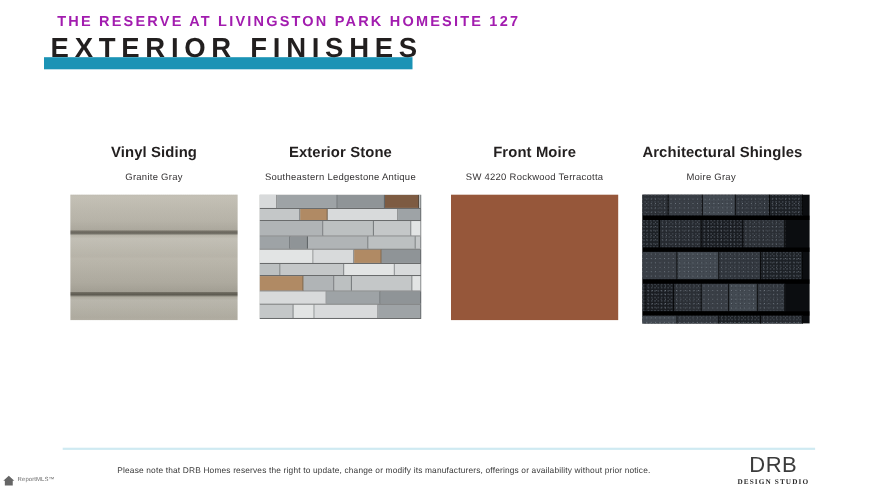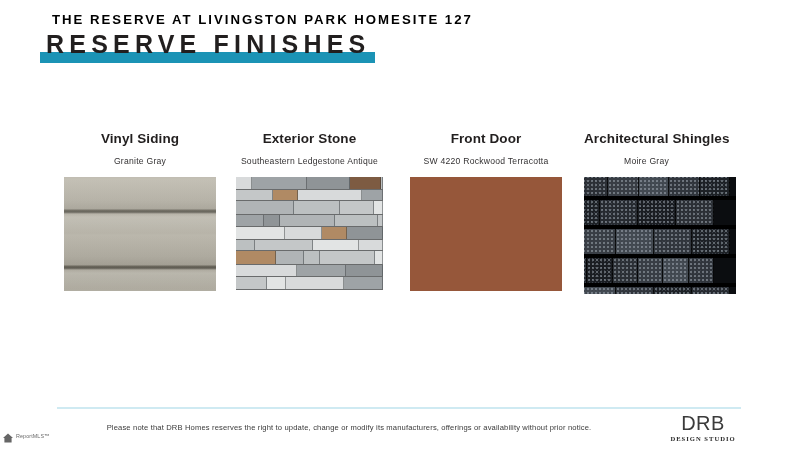--- a/index.html
+++ b/index.html
@@ -31,21 +31,21 @@
     width: 800px;
     height: 90px;
   }
   .kicker {
     position: absolute;
     left: 52px;
     top: 12px;
     font-size: 13.2px;
     letter-spacing: 2.0px;
     font-weight: 600;
-    color: #000000;
+    color: #a21caf;
     white-space: nowrap;
   }
   .title-wrap {
     position: absolute;
     left: 40px;
     top: 30px;
     width: 420px;
     height: 36px;
   }
   .title-bar {
@@ -281,21 +281,21 @@
 </style>
 </head>
 <body>
 
 <div class="slide">
 
   <div class="header">
     <div class="kicker">THE RESERVE AT LIVINGSTON PARK HOMESITE 127</div>
     <div class="title-wrap">
       <div class="title-bar"></div>
-      <div class="title">RESERVE FINISHES</div>
+      <div class="title">EXTERIOR FINISHES</div>
     </div>
   </div>
 
   <div class="board">
 
     <div class="item item-1">
       <div class="item-title">Exterior Stone</div>
       <div class="item-sub">Southeastern Ledgestone Antique</div>
       <div class="swatch tex-stone" id="stone-swatch">
           <div class="stone-row" style="top: 0px; height: 13px;">
@@ -357,21 +357,21 @@
         </div>
     </div>
 
     <div class="item item-0">
       <div class="item-title">Vinyl Siding</div>
       <div class="item-sub">Granite Gray</div>
       <div class="swatch tex-siding"></div>
     </div>
 
     <div class="item item-2">
-      <div class="item-title">Front Door</div>
+      <div class="item-title">Front Moire</div>
       <div class="item-sub">SW 4220 Rockwood Terracotta</div>
       <div class="swatch tex-door" id="door-swatch"></div>
     </div>
 
     <div class="item item-3">
       <div class="item-title">Architectural Shingles</div>
       <div class="item-sub">Moire Gray</div>
       <div class="swatch tex-shingle" id="shingle-swatch">
           <div class="sh-row" style="top: -6px; height: 25px; margin-left: 0px; transform: translateX(-6px);">
             <div class="sh-tab" style="width: 34px; background-color: rgb(43, 47, 53);"></div>

